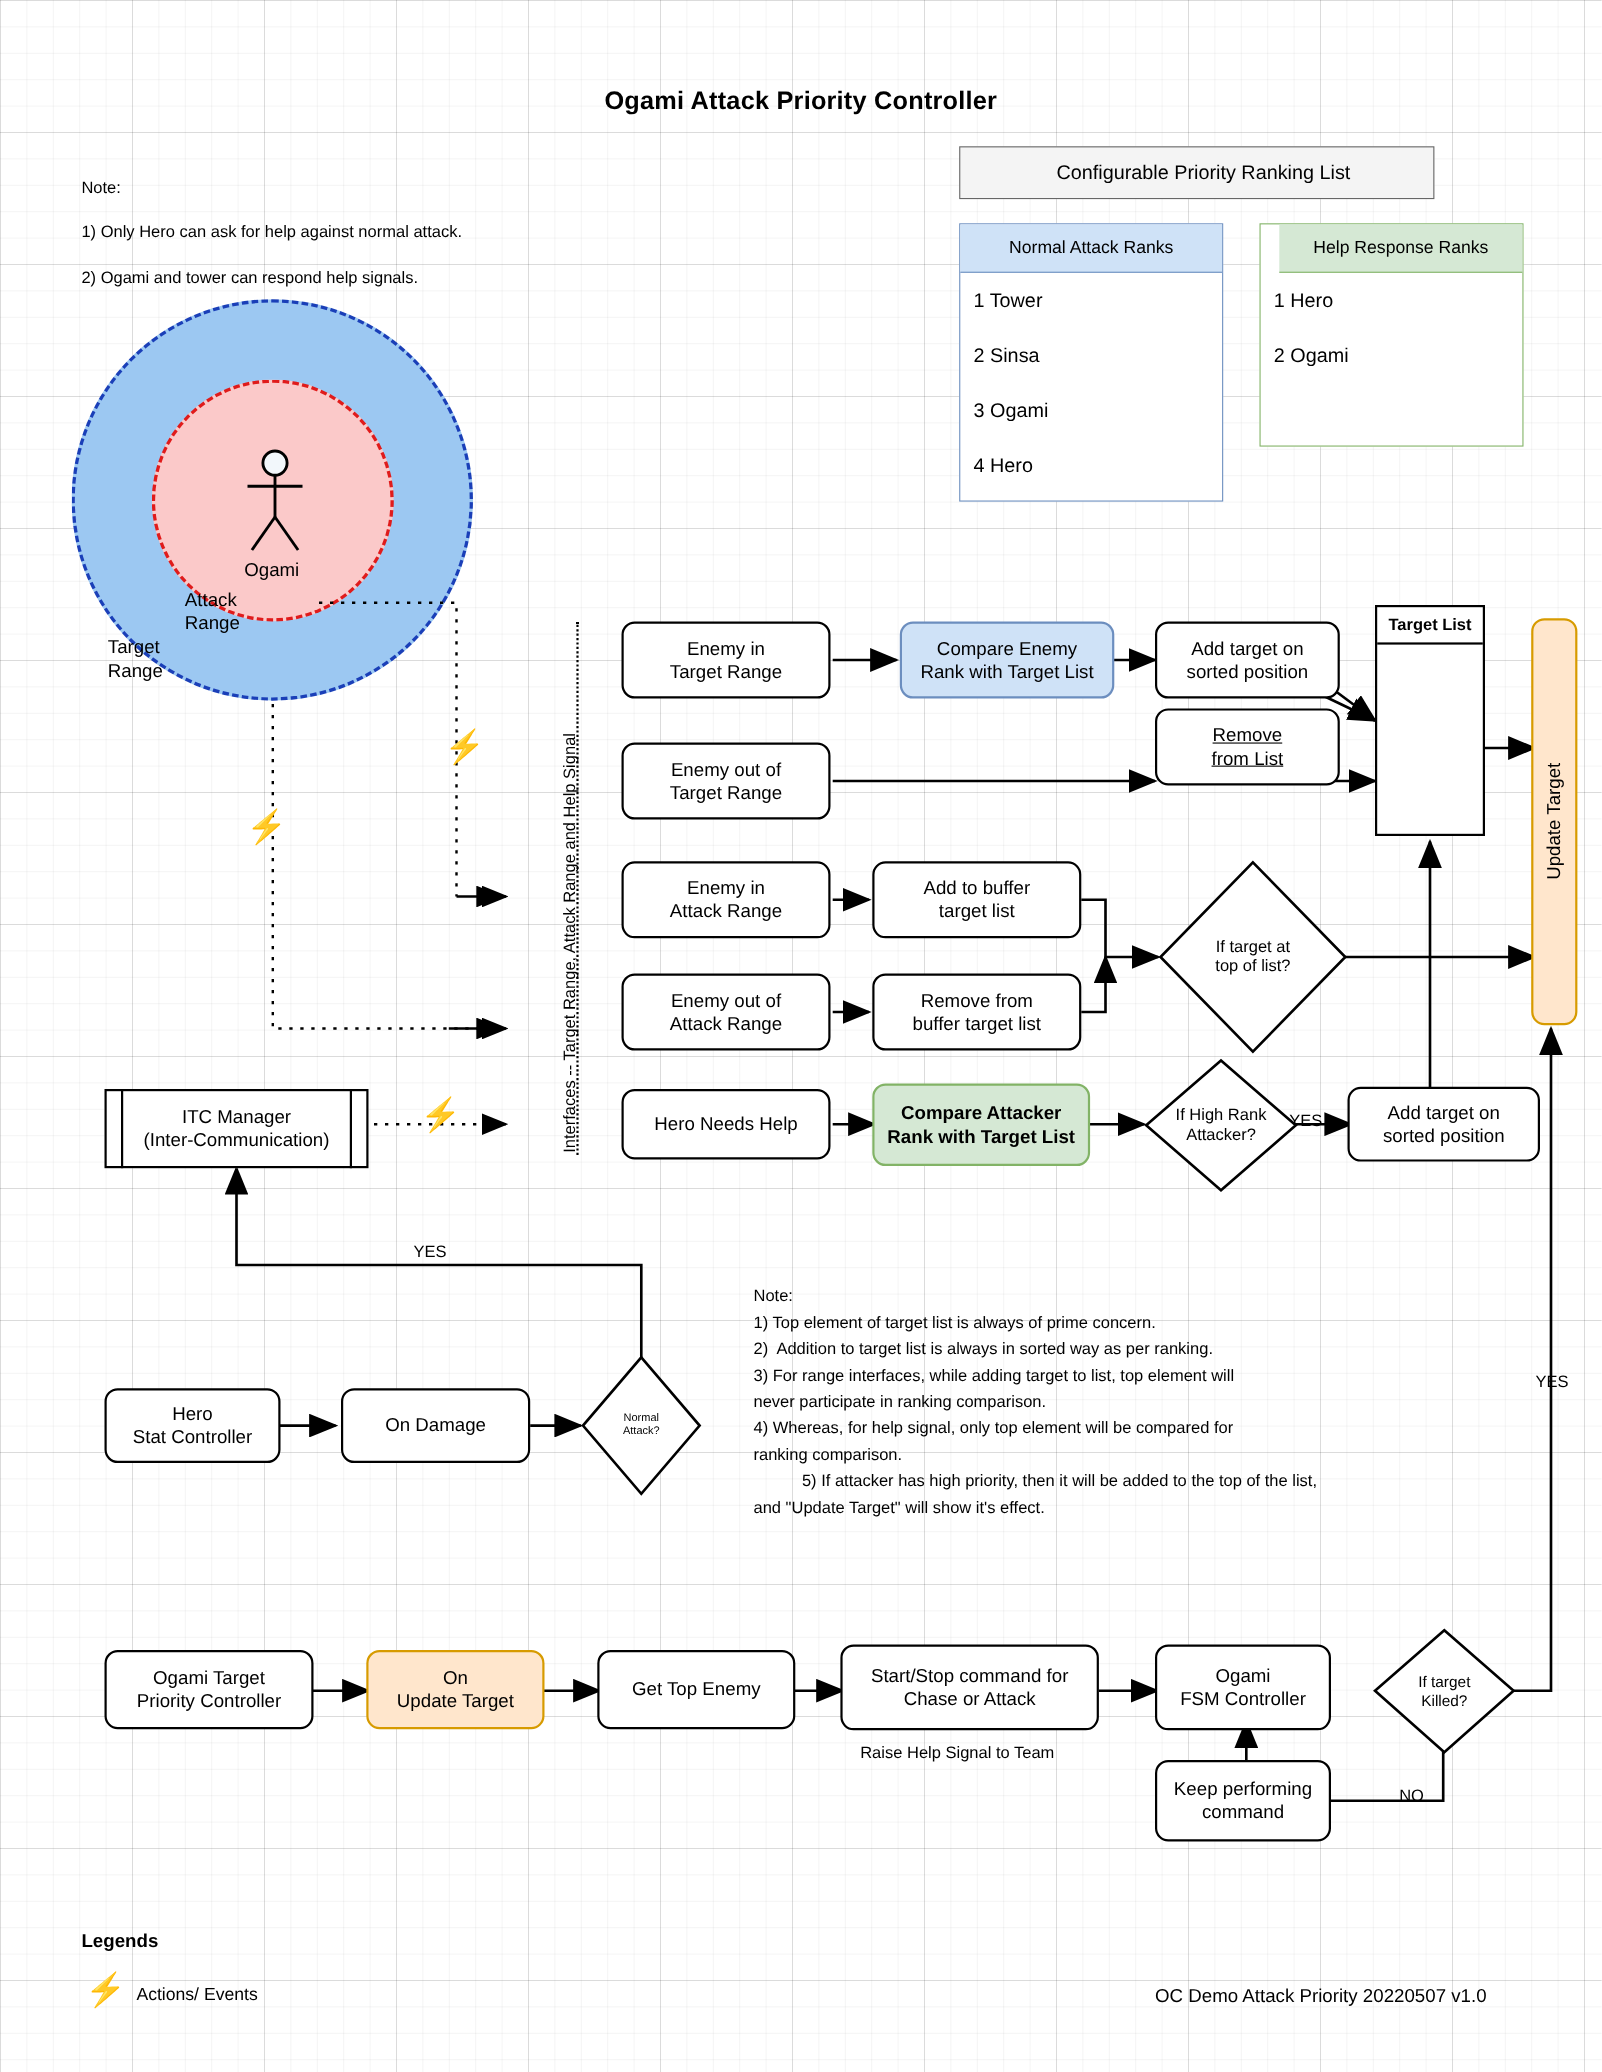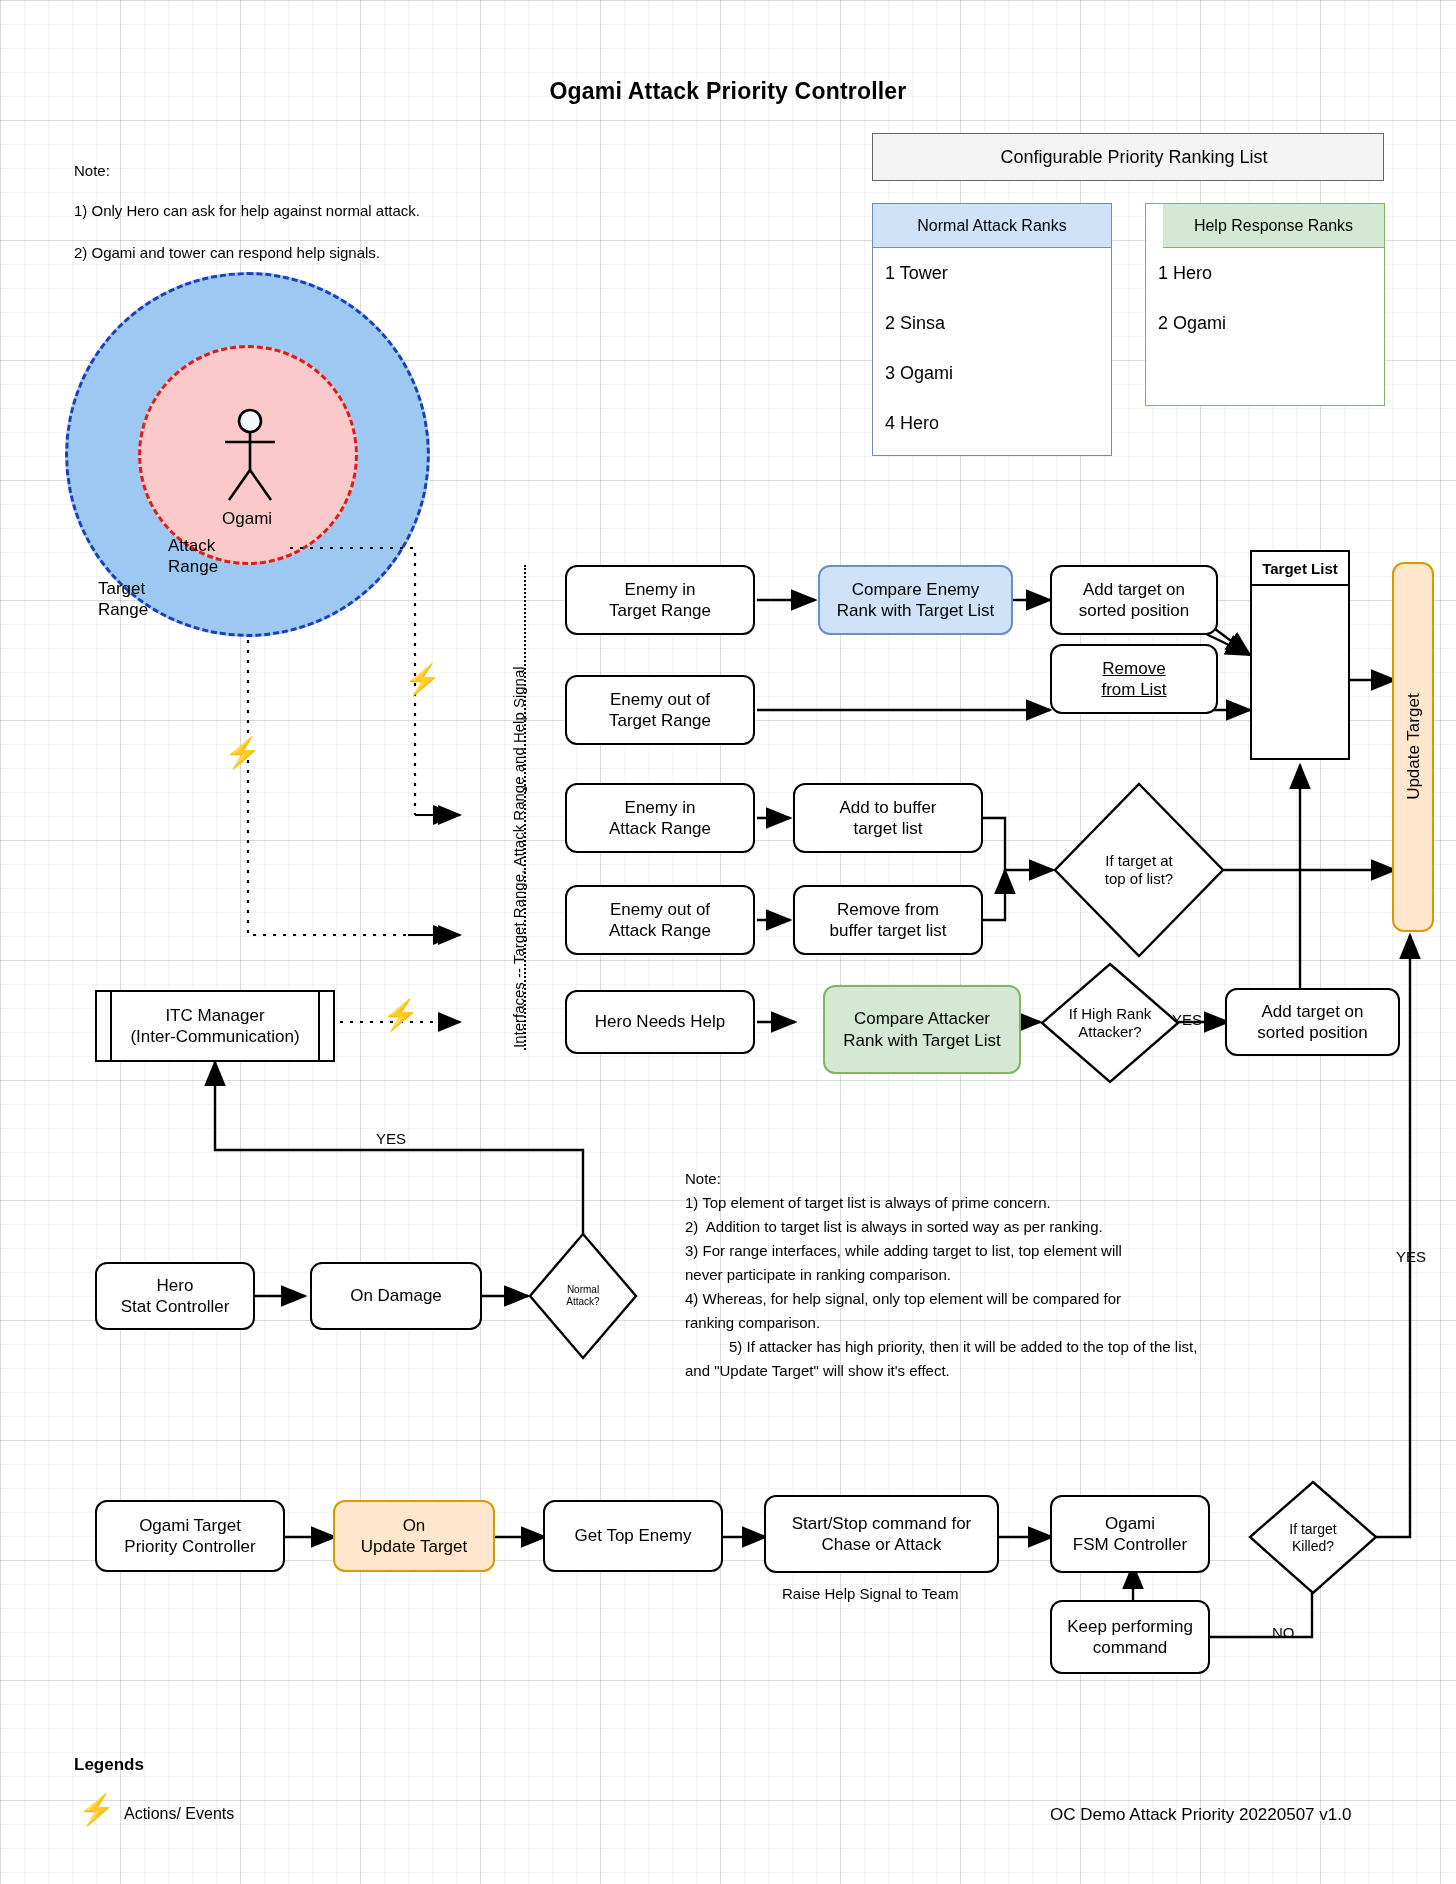--- a/index.html
+++ b/index.html
@@ -166,21 +166,21 @@
     <path d="M1012,600 L1012,600"></path>
   </g>
 </svg>
 
 <div class="abs title" style="left:0; top:78px; width:1456px;">Ogami Attack Priority Controller</div>
 
 <div class="abs note-txt" style="left:74px; top:160px;">Note:</div>
 <div class="abs note-txt" style="left:74px; top:200px;">1) Only Hero can ask for help against normal attack.</div>
 <div class="abs note-txt" style="left:74px; top:242px;">2) Ogami and tower can respond help signals.</div>
 
-<div class="rank-header" style="left:872px; top:133px; width:512px; height:48px;padding-left:12px;">Configurable Priority Ranking List</div>
+<div class="rank-header" style="left:872px; top:133px; width:432px; height:48px;padding-left:12px;">Configurable Priority Ranking List</div>
 
 <div class="rank-col" style="left:872px; top:203px; width:240px; height:253px;">
   <div class="rc-head">Normal Attack Ranks</div>
   <div class="rc-item">1 Tower</div>
   <div class="rc-item">2 Sinsa</div>
   <div class="rc-item">3 Ogami</div>
   <div class="rc-item">4 Hero</div>
 </div>
 
 <div class="rank-col green" style="left:1145px; top:203px; width:240px; height:203px;">
@@ -263,21 +263,21 @@
 
 <div class="diamond" style="left:1053px; top:782px; width:172px; height:176px;">
   <svg width="172" height="176">
       <polygon points="86,2 170,88 86,174 2,88" fill="#fff" stroke="#000" stroke-width="2.4"></polygon>
     </svg>
   <div class="dlabel" style="white-space:pre-line;">If target at
 top of list?</div>
 </div>
 
 <div class="box" style="left:565px; top:990px; width:190px; height:64px;">Hero Needs Help</div>
-<div class="box green" style="left:823px; top:985px; width:198px; height:89px; white-space:pre-line;">Compare Attacker
+<div class="box green" style="left:793px; top:985px; width:198px; height:75px; white-space:pre-line;font-weight:bold;">Compare Attacker
 Rank with Target List</div>
 
 <div class="diamond" style="left:1040px; top:962px; width:140px; height:122px;">
   <svg width="140" height="122">
       <polygon points="70,2 138,61 70,120 2,61" fill="#fff" stroke="#000" stroke-width="2.4"></polygon>
     </svg>
   <div class="dlabel" style="white-space:pre-line;">If High Rank
 Attacker?</div>
 </div>
 <div class="edge-label" style="left:1172px; top:1011px;">YES</div>

